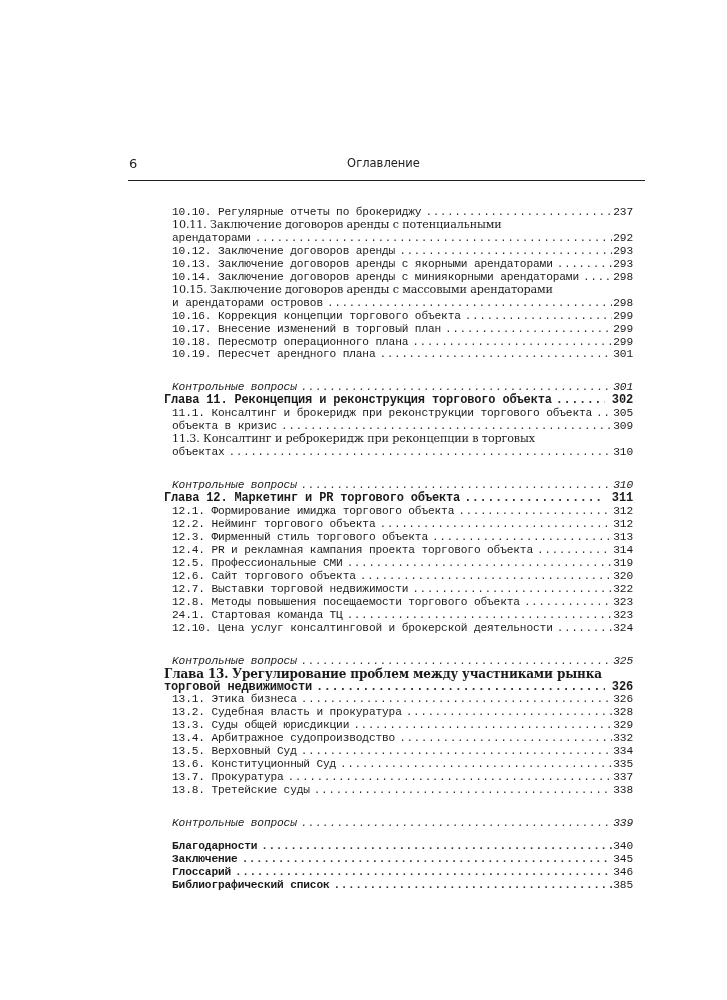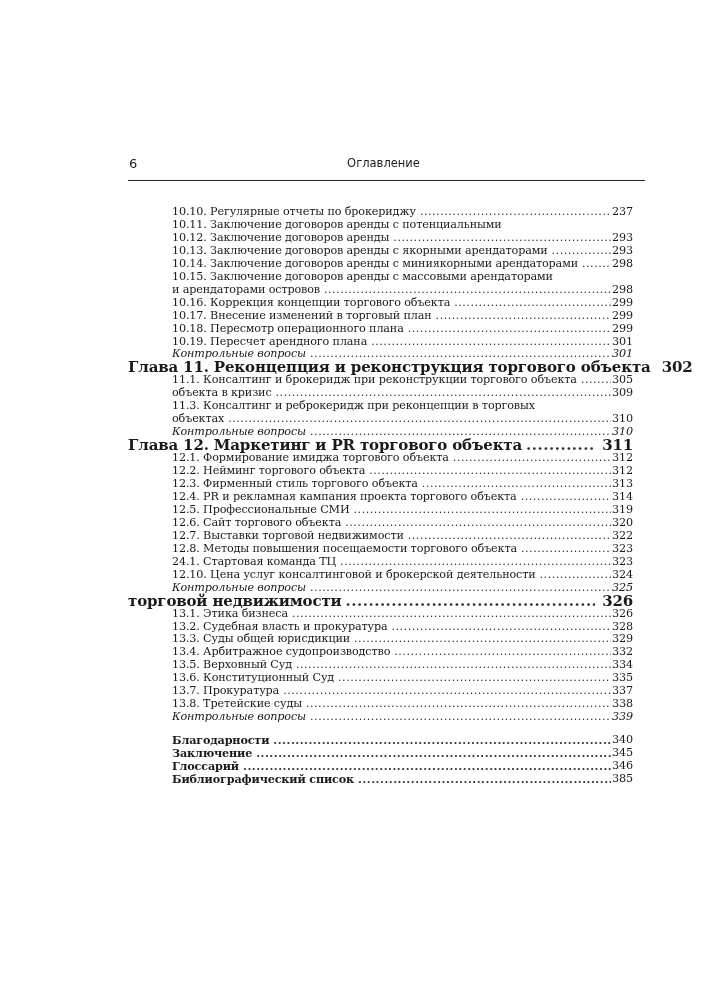--- a/index.html
+++ b/index.html
@@ -10,36 +10,36 @@
   }
   .header .page-num { position: absolute; left: 1px; top: 4px; font-size: 13px; }
   .header .running-title { position: absolute; left: 0; right: 6px; top: 4px; text-align: center; font-size: 11.5px; }
   .rule { position: absolute; left: 128px; top: 180px; width: 517px; height: 0; border-top: 1.4px solid #222; }
 
   .toc {
     position: absolute; left: 128px; top: 206px; width: 505px;
     font-family: "DejaVu Serif", serif; font-size: 11.2px; line-height: 12.95px;
     letter-spacing: -0.15px;
   }
-  .row { display: flex; align-items: flex-start; white-space: nowrap; }
+  .row { display: flex; align-items: flex-start; white-space: nowrap; font-family: Liberation Mono, monospace; }
   .row .lbl { flex: 0 0 auto; }
   .row .dots {
     flex: 1 1 auto; overflow: hidden; margin: 0 1px 0 4px; color: #333;
     letter-spacing: 0.5px;
   }
   .row .dots::before {
     content: "........................................................................................................................................................................................................";
   }
   .row .pg { flex: 0 0 auto; text-align: right; }
   .line { white-space: nowrap; }
 
   .sub { padding-left: 44px; }
-  .chap { font-weight: bold; font-size: 15px; }
+  .chap { font-weight: bold; font-size: 12px; margin-left: 36px; }
   .chap .pg { padding-left: 6px; }
-  .italic { font-style: italic; }
+  .italic { font-style: italic; margin-top: 20px; }
   .back { padding-left: 44px; font-weight: bold; }
   .gap { height: 10px; }
 </style>
 </head>
 <body>
 
 <div class="header">
   <span class="page-num">6</span>
   <span class="running-title">Оглавление</span>
 </div>
@@ -47,20 +47,25 @@
 
 <div class="toc">
 
   <div class="row sub">
     <span class="lbl">10.10. Регулярные отчеты по брокериджу</span>
       <span class="dots"></span>
       <span class="pg">237</span>
   </div>
   <div class="line sub">10.11. Заключение договоров аренды с потенциальными</div>
   <div class="row sub">
+    <span class="lbl">арендаторами</span>
+      <span class="dots"></span>
+      <span class="pg">292</span>
+  </div>
+  <div class="row sub">
     <span class="lbl">10.12. Заключение договоров аренды</span>
       <span class="dots"></span>
       <span class="pg">293</span>
   </div>
   <div class="row sub">
     <span class="lbl">10.13. Заключение договоров аренды с якорными арендаторами</span>
       <span class="dots"></span>
       <span class="pg">293</span>
   </div>
   <div class="row sub">
@@ -181,20 +186,21 @@
     <span class="lbl">12.10. Цена услуг консалтинговой и брокерской деятельности</span>
       <span class="dots"></span>
       <span class="pg">324</span>
   </div>
   <div class="row sub italic">
     <span class="lbl">Контрольные вопросы</span>
       <span class="dots"></span>
       <span class="pg">325</span>
   </div>
 
+  <div class="line chap">Глава 13. Урегулирование проблем между участниками рынка</div>
   <div class="row chap">
     <span class="lbl">торговой недвижимости</span>
       <span class="dots"></span>
       <span class="pg">326</span>
   </div>
   <div class="row sub">
     <span class="lbl">13.1. Этика бизнеса</span>
       <span class="dots"></span>
       <span class="pg">326</span>
   </div>

